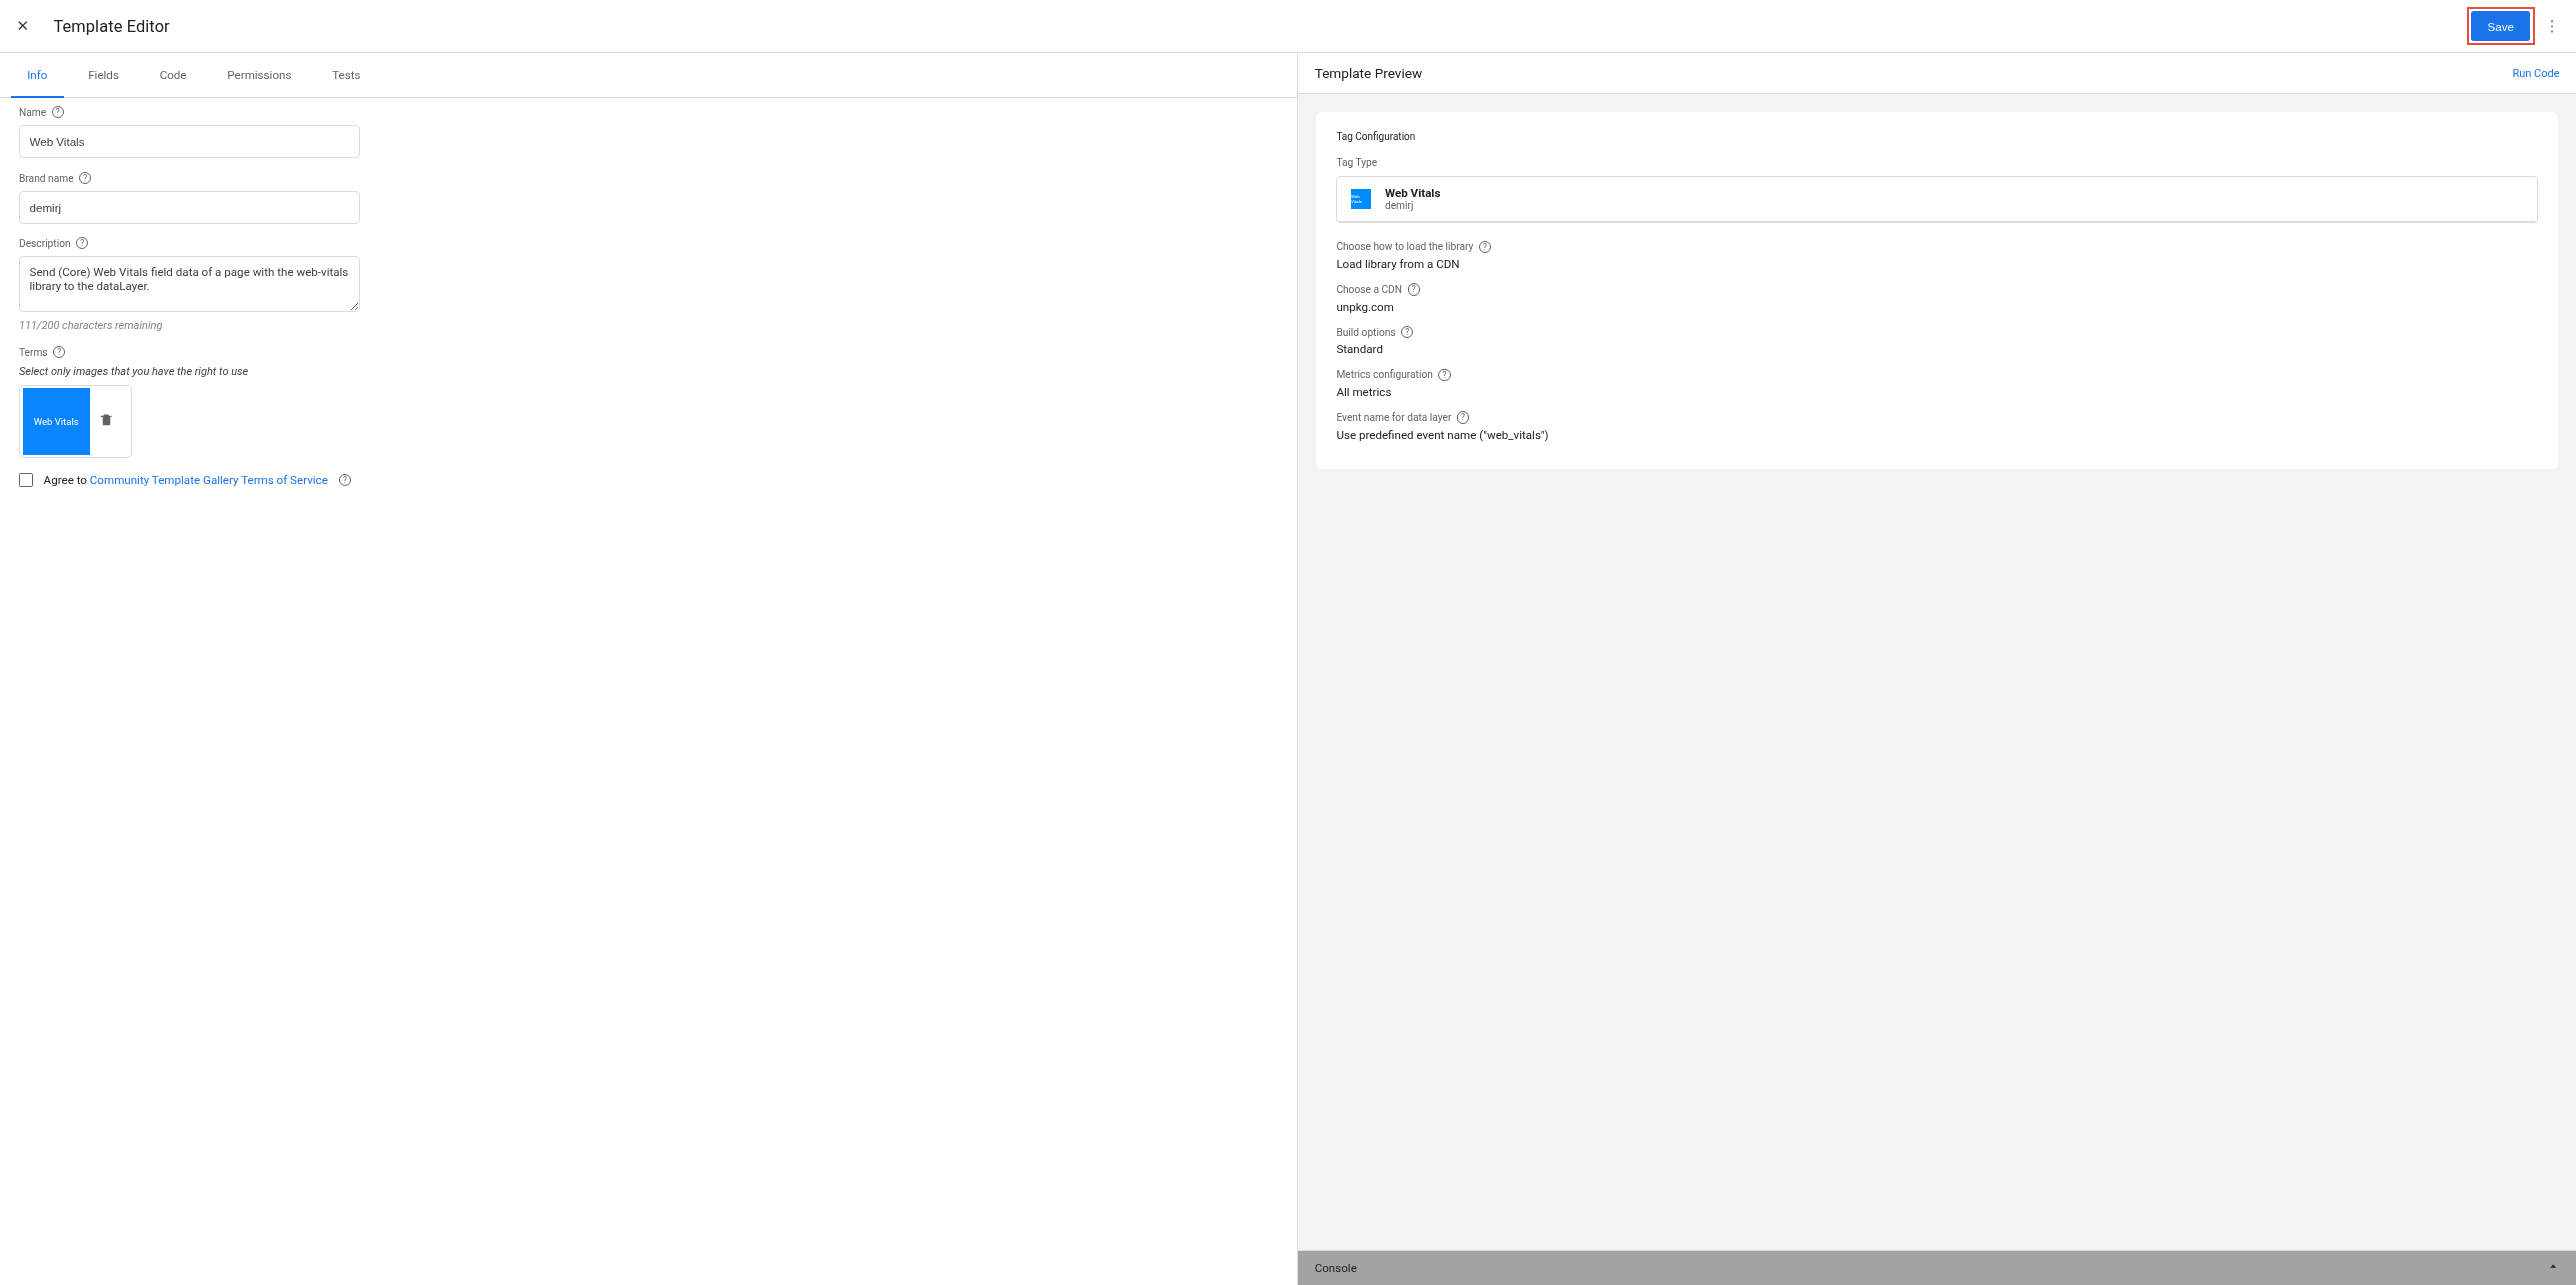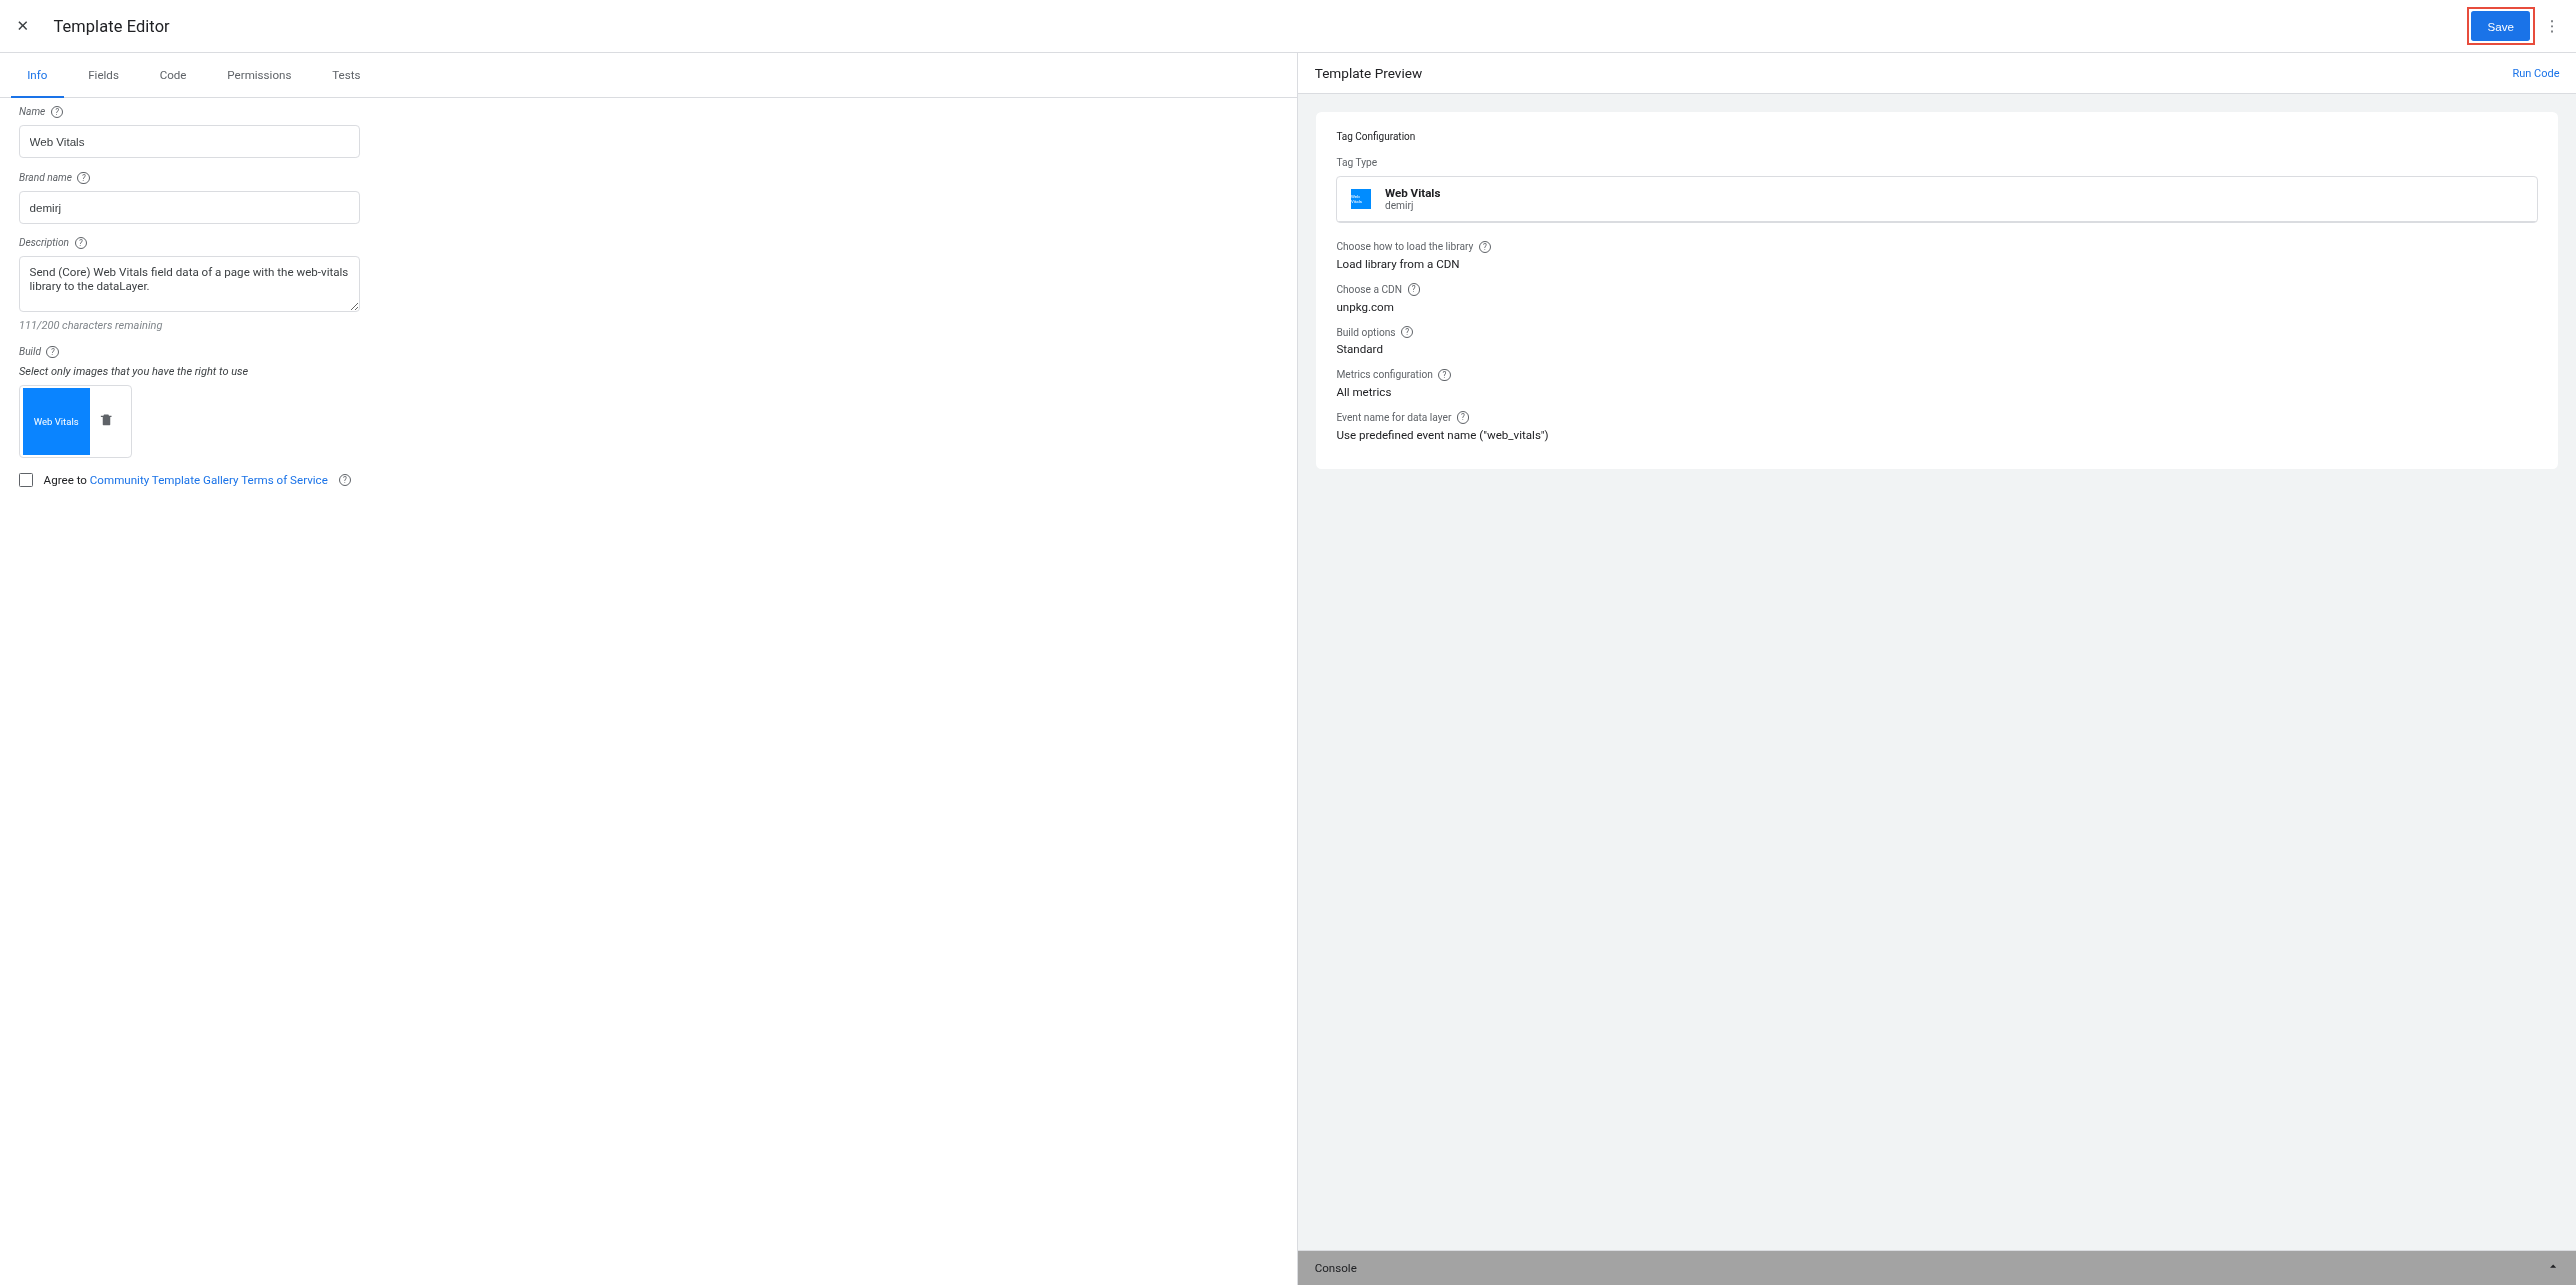--- a/index.html
+++ b/index.html
@@ -93,24 +93,23 @@
   .form-scroll::-webkit-scrollbar { width: 9.5px; }
   .form-scroll::-webkit-scrollbar-thumb { background: #c8c8c8; }
   .form-scroll::-webkit-scrollbar-track { background: #f1f1f1; }
   .form-scroll::-webkit-scrollbar-button { background: #f1f1f1; height: 9.5px; display:block;}
 
   .field-group { margin-bottom: 13.6px; max-width: 341px; }
   .field-label {
     font-size: 10.2px;
     color: #5f6368;
     display: flex;
-    align-items: flex-start;
+    align-items: flex-end;
     gap: 5.5px;
     margin-bottom: 6.8px;
-    font-style: italic;
   }
   .help-icon {
     width: 12.3px; height: 12.3px;
     border: 1px solid #5f6368;
     border-radius: 50%;
     font-size: 8.2px;
     display: inline-flex;
     align-items: center;
     justify-content: center;
     color: #5f6368;
@@ -344,21 +343,21 @@
         <div class="field-label">
           <span>Description</span>
           <span class="help-icon">?</span>
         </div>
         <textarea class="ta-input" style="">Send (Core) Web Vitals field data of a page with the web-vitals library to the dataLayer.</textarea>
         <div class="hint">111/200 characters remaining</div>
       </div>
 
       <div class="field-group">
         <div class="field-label">
-          <span>Build</span>
+          <span>Terms</span>
           <span class="help-icon">?</span>
         </div>
         <div class="icon-note">Select only images that you have the right to use</div>
         <div class="icon-box">
           <div class="icon-square">Web Vitals</div>
           <span class="trash-icon">
             <svg width="15" height="15" viewBox="0 0 24 24" fill="currentColor">
                 <path d="M6 7h12v13a1 1 0 0 1-1 1H7a1 1 0 0 1-1-1V7zm3-3h6l1 2h4v2H3V6h4l1-2z"></path>
               </svg>
           </span>

